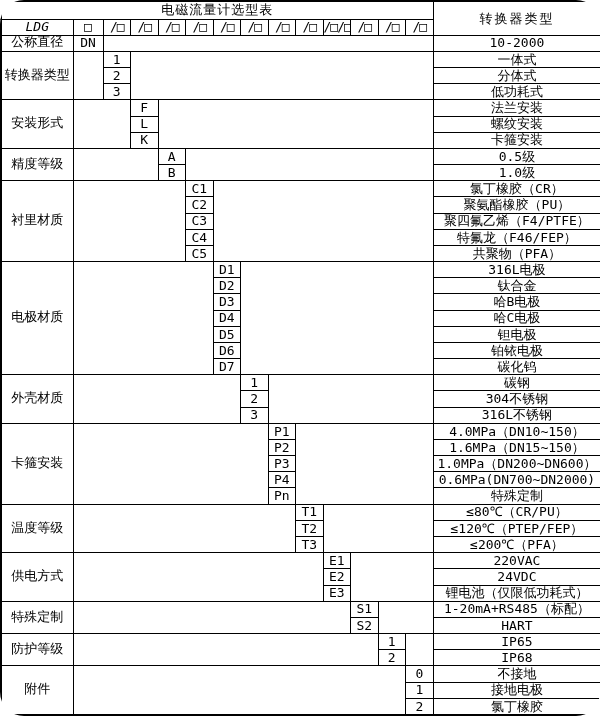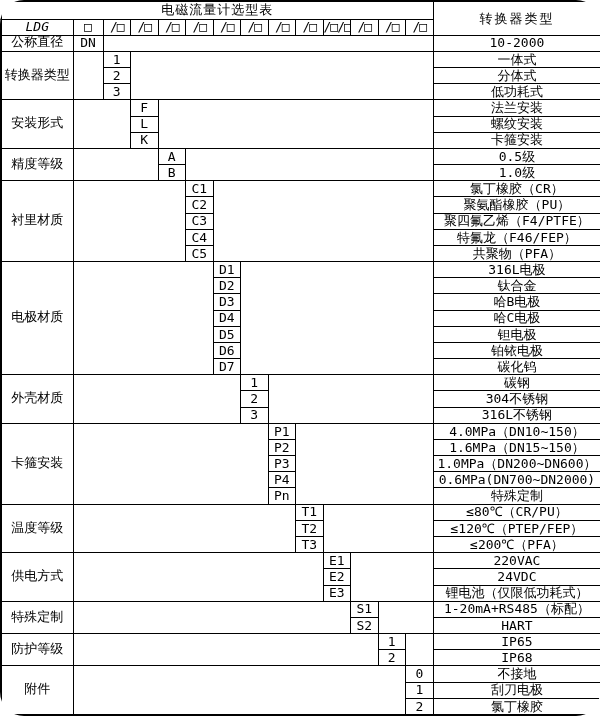--- a/index.html
+++ b/index.html
@@ -314,21 +314,21 @@
           <td class="desc-cell">IP68</td>
         </tr>
         <tr>
           <td class="label-cell" rowspan="3">附件</td>
           <td class="gap-cell" rowspan="3" colspan="12"></td>
           <td class="code-cell">0</td>
           <td class="desc-cell">不接地</td>
         </tr>
         <tr>
           <td class="code-cell">1</td>
-          <td class="desc-cell">刮刀电极</td>
+          <td class="desc-cell">接地电极</td>
         </tr>
         <tr>
           <td class="code-cell">2</td>
           <td class="desc-cell">氯丁橡胶</td>
         </tr>
       </tbody>
   </table>
 </div>
 
 </body></html>

